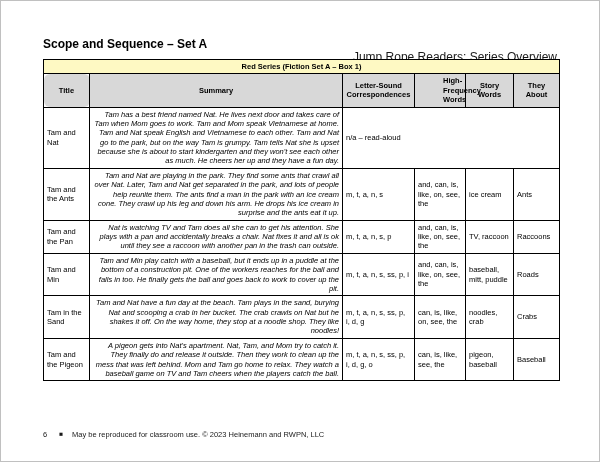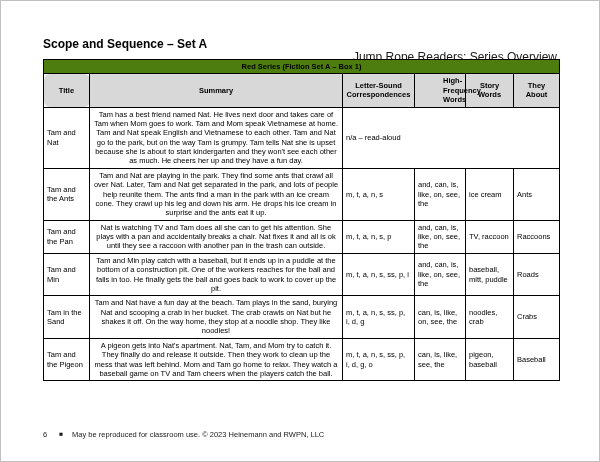--- a/index.html
+++ b/index.html
@@ -41,21 +41,21 @@
     font-size:9px; font-weight:bold;
     text-align:center;
     padding:4px 2px;
   }
   .col-head {
     font-weight:bold; text-align:center;
     font-size:7.5px;
     padding:3px 2px;
   }
   .cell-title { text-align:left; padding-left:4px; padding-right:3px; }
-  .cell-summary { text-align:center; padding:3px 4px; }
+  .cell-summary { text-align:right; padding:3px 4px;font-style:italic; }
   .cell-center { }
   .footer {
     position:absolute; top:429px; left:42px;
     font-size:7.5px; color:#1a1a1a;
     display:flex; align-items:center;
   }
   .footer .pgnum { margin-right:12px; }
   .footer .sq { font-size:6.5px; margin-right:9px; line-height:1; }
 </style>
 </head>
@@ -71,21 +71,21 @@
     <colgroup>
       <col style="width:46px">
         <col style="width:253px">
         <col style="width:72px">
       <col style="width:51px">
         <col style="width:48px">
         <col style="width:46px">
     </colgroup>
     <tbody>
       <tr>
-        <th class="banner-cell" colspan="6" style="background-color: #4d7c0f;">Red Series (Fiction Set A – Box 1)</th>
+        <th class="banner-cell" colspan="6" style="background-color: #fef9c3;">Red Series (Fiction Set A – Box 1)</th>
       </tr>
       <tr>
         <th class="col-head" style="background-color: rgb(216, 216, 216); border-radius: 6px;">Title</th>
         <th class="col-head" style="background-color: rgb(216, 216, 216);">Summary</th>
         <th class="col-head" style="background-color: rgb(216, 216, 216); margin-top: 35px;">Letter-Sound Correspondences</th>
         <th class="col-head" style="background-color: rgb(216, 216, 216); padding-left: 28px;">High-Frequency Words</th>
         <th class="col-head" style="background-color: rgb(216, 216, 216); text-align: center;">Story Words</th>
         <th class="col-head" style="background-color: rgb(216, 216, 216);">They About</th>
       </tr>
 

